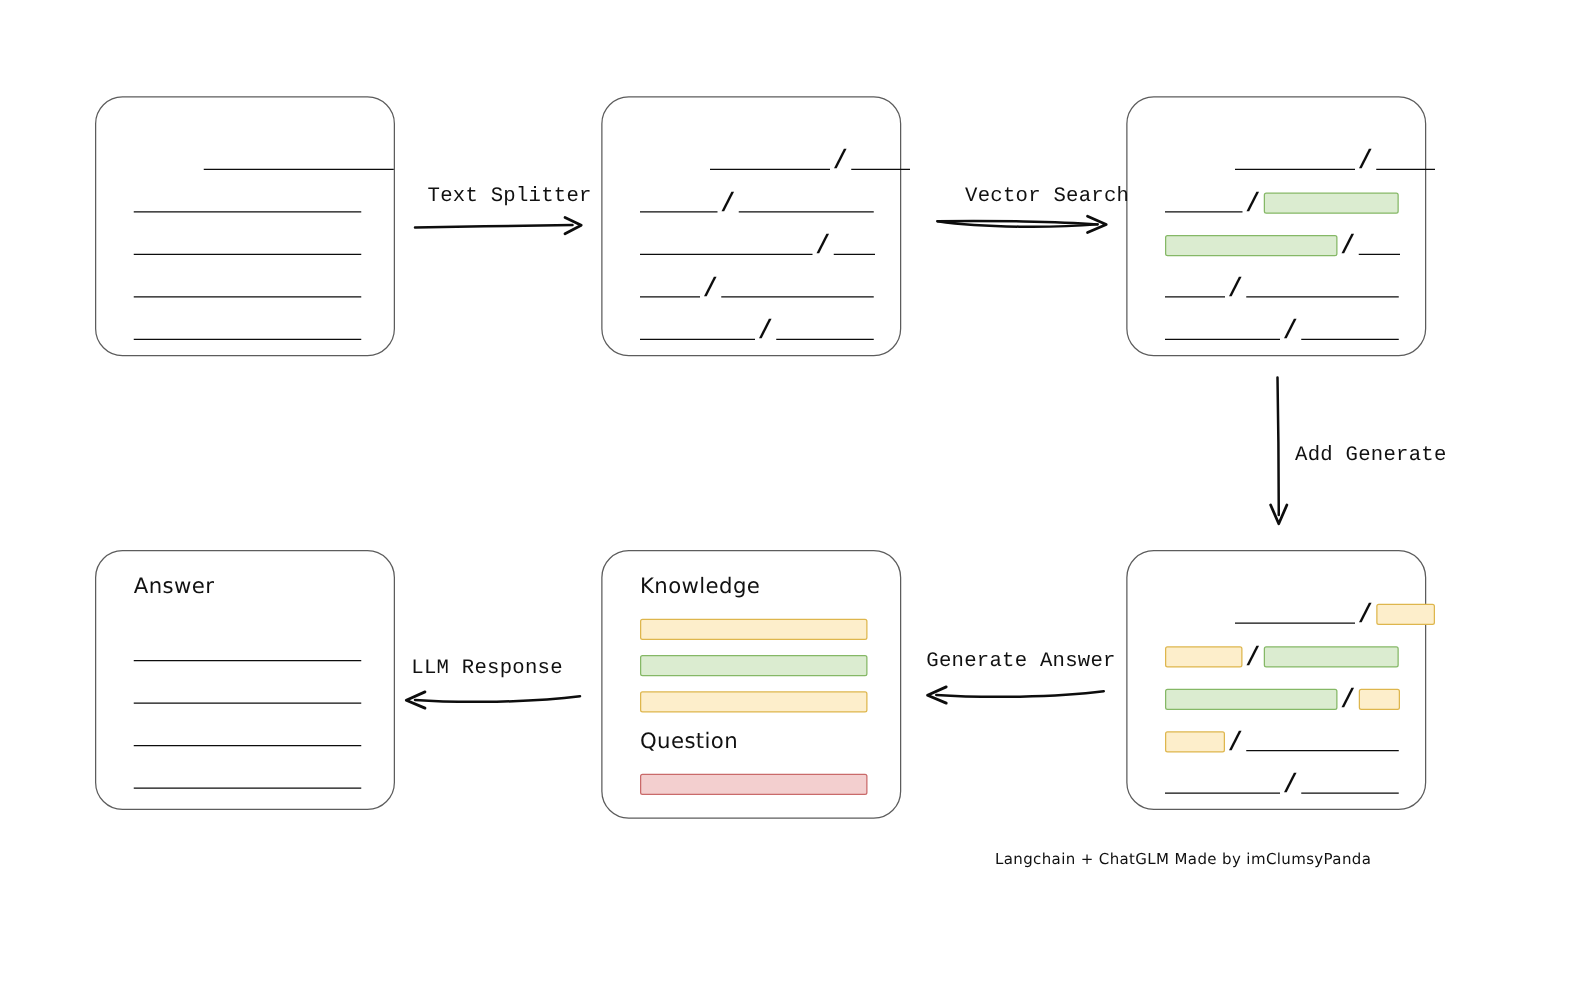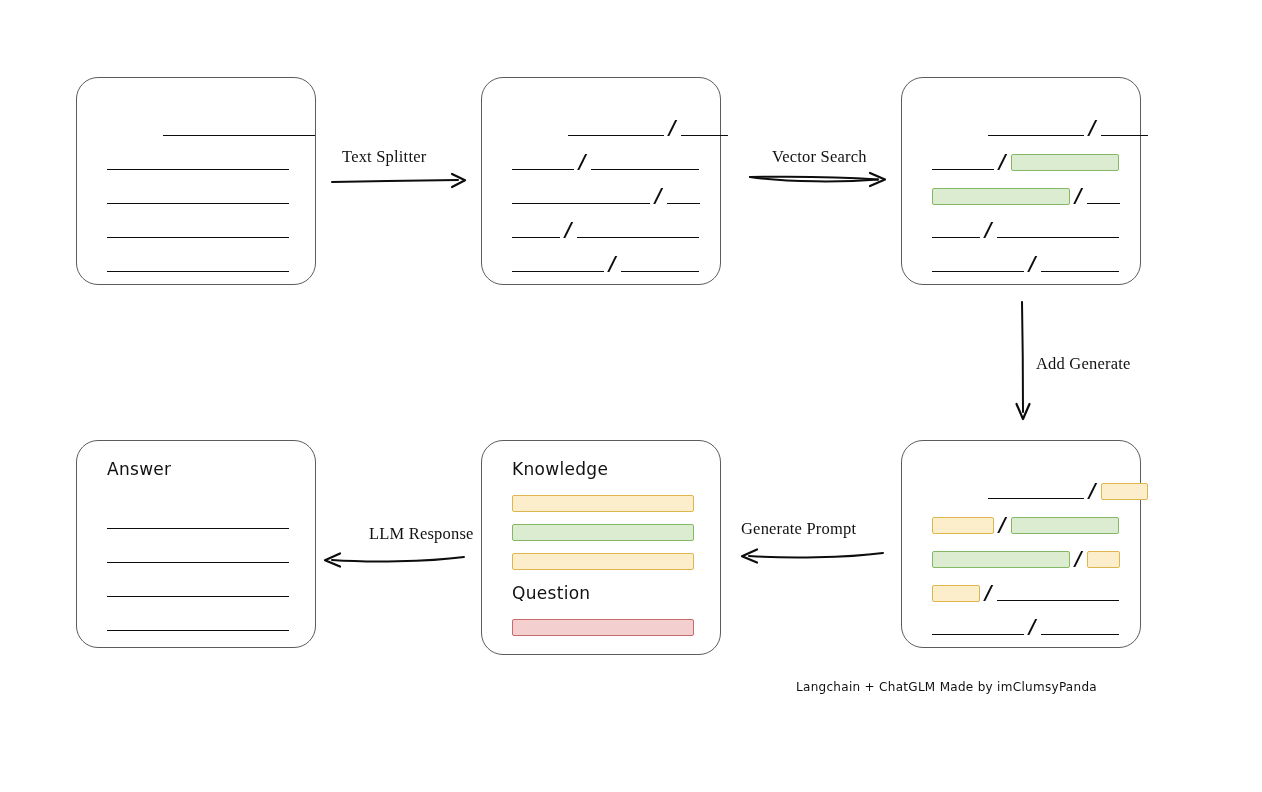--- a/index.html
+++ b/index.html
@@ -31,21 +31,21 @@
   }
 
   .box-inner {
     position: absolute;
     inset: 0;
   }
 
   
   .label {
     position: absolute;
-    font-family: Liberation Serif, serif;
+    font-family: Liberation Mono, monospace;
     font-size: 16.5px;
     font-weight: 400;
     letter-spacing: 0.2px;
     color: #111111;
     white-space: nowrap;
   }
   .box-title {
     position: absolute;
     font-size: 17px;
     color: #111111;
@@ -272,27 +272,27 @@
     <path class="arrow-path" d="M2,9 C44,8.2 100,9.4 130,11.5"></path>
     <path class="arrow-head" d="M122,5 L137,11.6 L122,18"></path>
   </svg>
 
   <div class="label" style="left:1036px; top:354px;">Add Generate</div>
   <svg class="arrow-svg" style="left:1012px; top:300px;" width="22" height="122" viewBox="0 0 22 122">
     <path class="arrow-path" d="M10,2 C10.7,40 11,78 11,112"></path>
     <path class="arrow-head" d="M4.5,104 L11,119 L17.5,104"></path>
   </svg>
 
-  <div class="label" style="left:741px; top:519px;">Generate Prompt</div>
+  <div class="label" style="left:741px; top:519px;">Generate Answer</div>
   <svg class="arrow-svg" style="left:737px; top:545px;" width="150" height="22" viewBox="0 0 150 22">
     <path class="arrow-path" d="M146,8 C108,13 50,13.5 12,11"></path>
     <path class="arrow-head" d="M20,4.5 L5,11.2 L20,17.5"></path>
   </svg>
 
-  <div class="label" style="left:329px; top:524px;margin-left:40px;">LLM Response</div>
+  <div class="label" style="left:329px; top:524px;">LLM Response</div>
   <svg class="arrow-svg" style="left:320px; top:549px;" width="148" height="22" viewBox="0 0 148 22">
     <path class="arrow-path" d="M144,8 C106,13 48,13.5 12,11"></path>
     <path class="arrow-head" d="M20,4.5 L5,11.2 L20,17.5"></path>
   </svg>
 
   <div class="caption" style="left:784px; top:680px;">Langchain + ChatGLM Made by imClumsyPanda</div>
 
 </div>
 
 </body></html>

